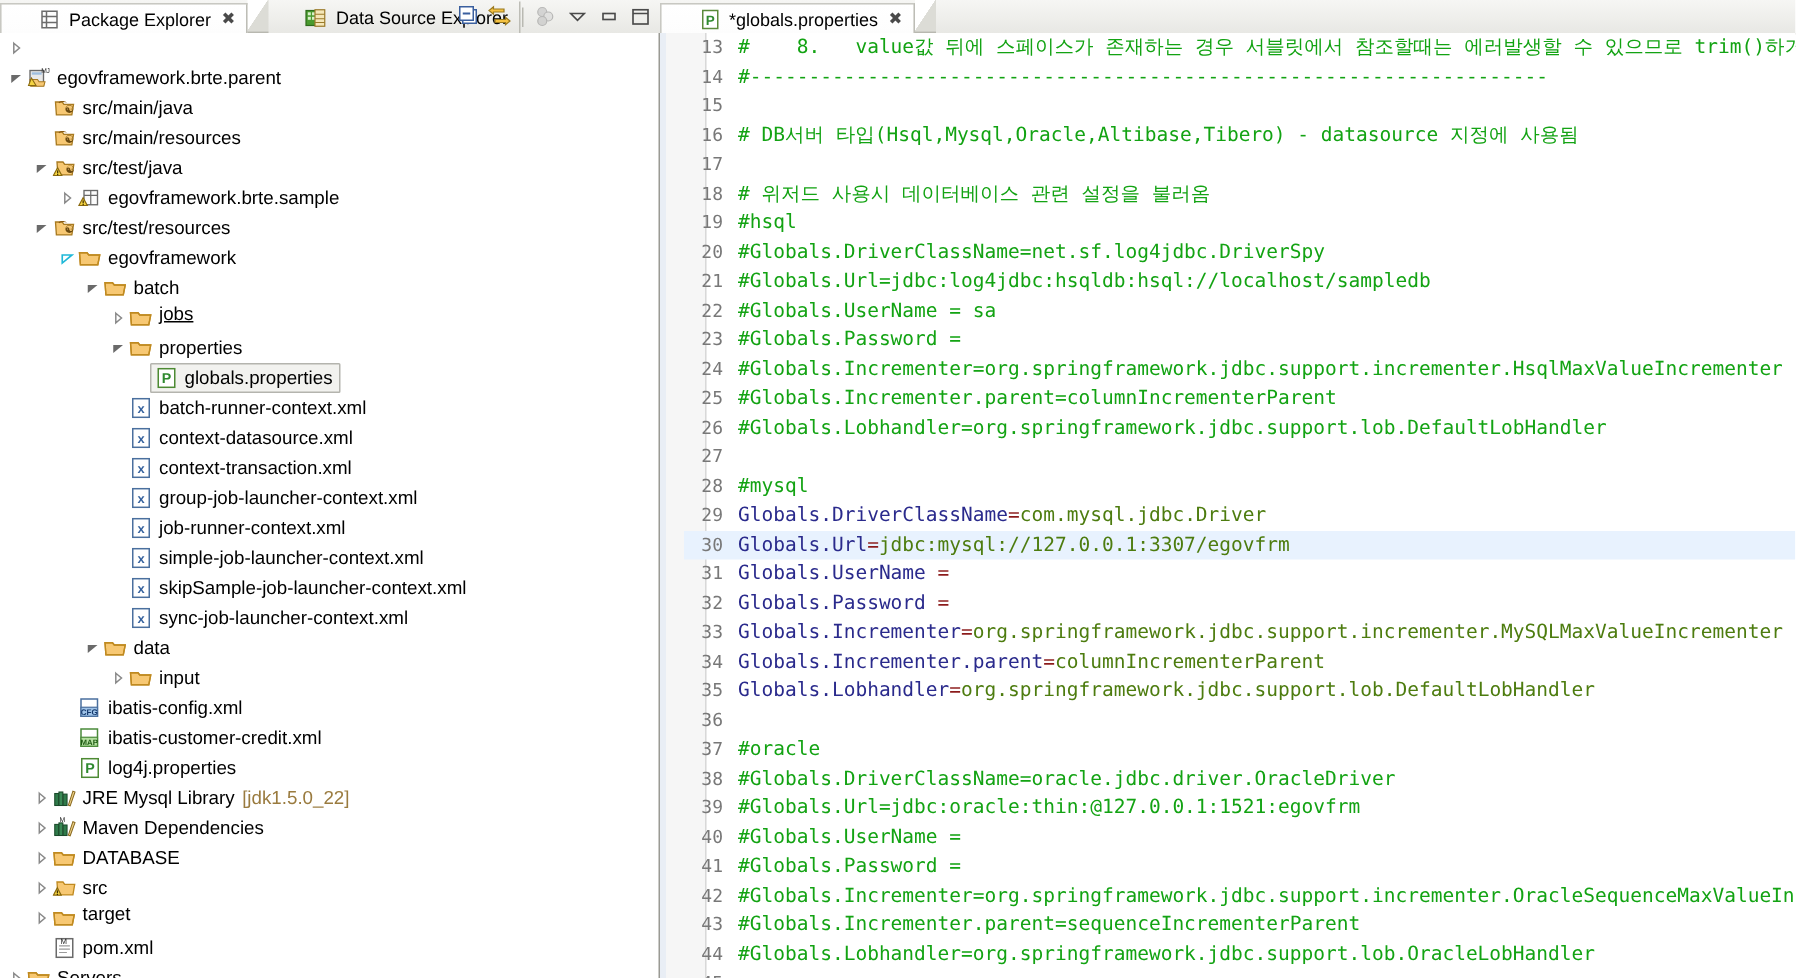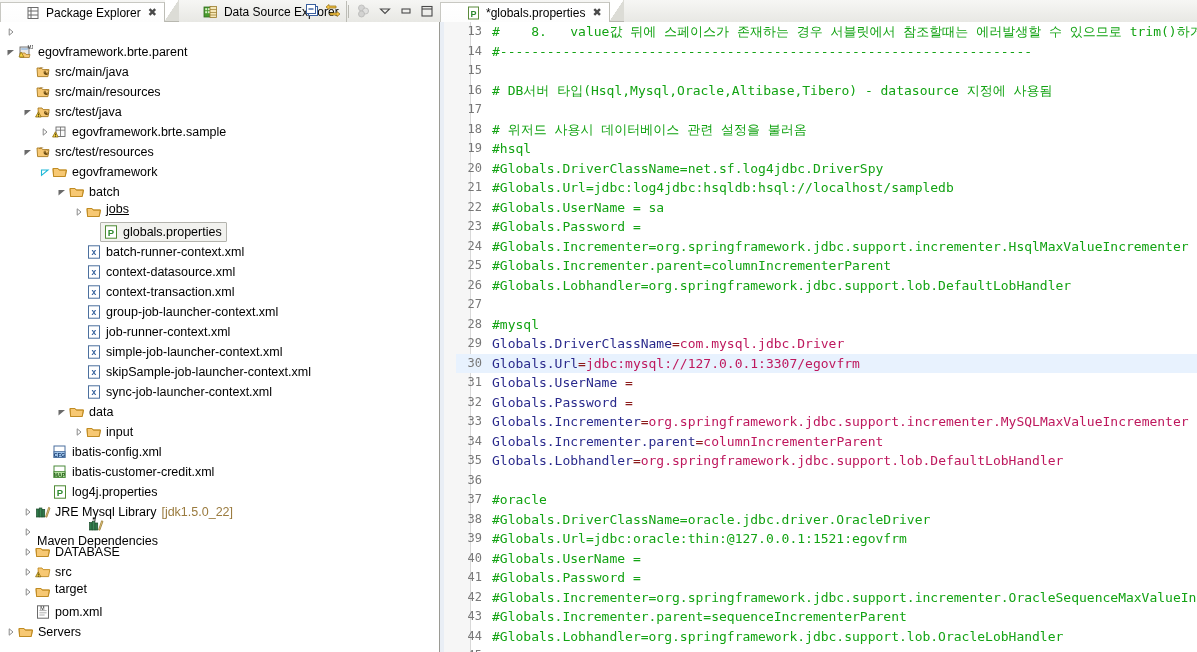--- a/index.html
+++ b/index.html
@@ -87,21 +87,21 @@
   .cline { height:19.5px; position:relative; }
   .cline.hl { background:#e8f2fe; }
   .lno {
     position:absolute; left:0; width:26px; text-align:right;
     color:#787878; font-size:12px; font-family:"DejaVu Sans Mono",monospace;
   }
   .ctext { position:absolute; left:36px; top:0; }
   .c-comment { color:#13a313; }
   .c-key { color:#2a2a8c; }
   .c-eq { color:#8b1a1a; }
-  .c-val { color:#be185d; }
+  .c-val { color:#4d7c0f; }
 </style>
 </head>
 <body>
 
 <div id="app">
 
   <div class="view-left">
 
     <div class="tabbar">
       <div class="tab active">
@@ -338,20 +338,37 @@
             <div class="ticon">
               <svg width="16" height="16" viewBox="0 0 16 16">
                 <path d="M1 4.5 L6 4.5 L7.2 6 L14.5 6 L13.2 12.5 L1.6 12.5 Z" fill="#f7c873" stroke="#c08a20" stroke-width="0.9"></path>
                 <path d="M1 4.5 L1.6 12.5 L13.2 12.5 L14.5 6 L7.2 6 L6 4.5 Z" fill="none" stroke="#c08a20" stroke-width="0.9"></path>
               </svg>
             </div>
             <span class="tlabel2">jobs</span>
           </div>
         </div>
         <div class="trow">
+          <div style="width: 73px; flex: 0 0 73px;"></div>
+          <div class="arrow">
+            <svg width="10" height="10" viewBox="0 0 10 10">
+              <path d="M1.5 3 L8 3 L1.5 8.4 Z" fill="#6a6a6a"></path>
+            </svg>
+          </div>
+          <div style="display: flex; align-items: center;">
+            <div class="ticon">
+              <svg width="16" height="16" viewBox="0 0 16 16">
+                <path d="M1 4.5 L6 4.5 L7.2 6 L14.5 6 L13.2 12.5 L1.6 12.5 Z" fill="#f7c873" stroke="#c08a20" stroke-width="0.9"></path>
+                <path d="M1 4.5 L1.6 12.5 L13.2 12.5 L14.5 6 L7.2 6 L6 4.5 Z" fill="none" stroke="#c08a20" stroke-width="0.9"></path>
+              </svg>
+            </div>
+            <span class="tlabel2">properties</span>
+          </div>
+        </div>
+        <div class="trow">
           <div style="width: 90px; flex: 0 0 90px;"></div>
           <div class="arrow"></div>
           <div class="selbox" style="display: flex; align-items: center;">
             <div class="ticon">
               <svg width="16" height="16" viewBox="0 0 16 16">
                 <rect x="2.5" y="1.8" width="11" height="12.4" fill="#ffffff" stroke="#4d8a33" stroke-width="1"></rect>
                 <text x="8" y="11.6" font-size="9.5" font-weight="bold" font-family="Liberation Sans, sans-serif" fill="#2f8a2f" text-anchor="middle">P</text>
               </svg>
             </div>
             <span class="tlabel2">globals.properties</span>
@@ -556,21 +573,21 @@
             <span class="muted" style="padding-left: 5px;">[jdk1.5.0_22]</span>
           </div>
         </div>
         <div class="trow">
           <div style="width: 22px; flex: 0 0 22px;"></div>
           <div class="arrow">
             <svg width="10" height="10" viewBox="0 0 10 10">
               <path d="M3.2 1.8 L7 5 L3.2 8.2 Z" fill="none" stroke="#8a8a8a" stroke-width="1"></path>
             </svg>
           </div>
-          <div style="display: flex; align-items: center; flex-direction: column;">
+          <div style="display: flex; align-items: center;">
             <div class="ticon">
               <svg width="16" height="16" viewBox="0 0 16 16">
                 <rect x="1.5" y="5.6" width="2.6" height="7.4" fill="#2f7a4a" stroke="#1a4a2a" stroke-width="0.7"></rect>
                 <rect x="4.3" y="4.6" width="2.6" height="8.4" fill="#3a8a56" stroke="#1a4a2a" stroke-width="0.7"></rect>
                 <rect x="7.1" y="6" width="2.6" height="7" fill="#2f7a4a" stroke="#1a4a2a" stroke-width="0.7"></rect>
                 <path d="M10.6 12.8 L13.6 3.8 L15 4.4 L11.8 13.2 Z" fill="#f0d48a" stroke="#8a6a20" stroke-width="0.7"></path>
                 <text x="4.6" y="4" font-size="4.6" font-family="Liberation Sans, sans-serif" fill="#1a1a1a">M</text>
               </svg>
             </div>
             <span class="tlabel2">Maven Dependencies</span>

